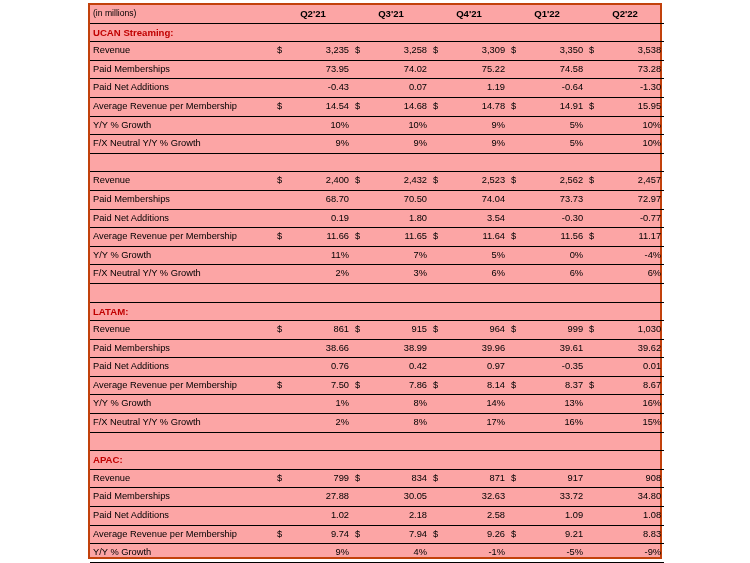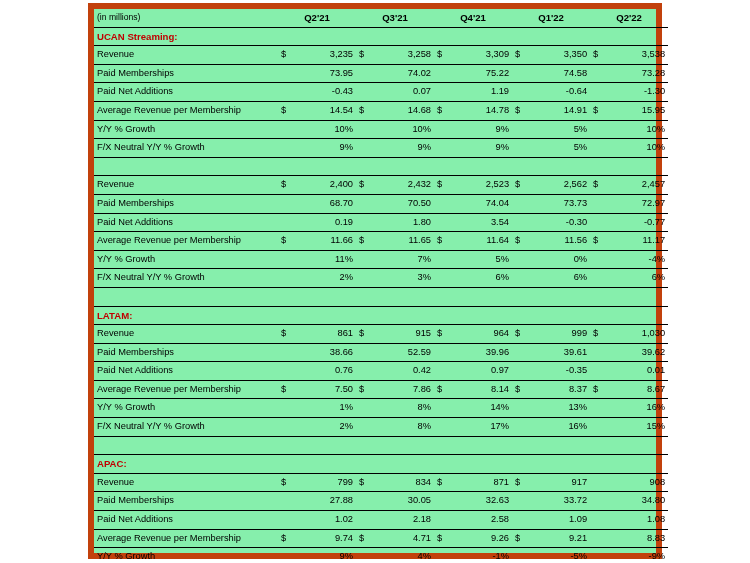--- a/index.html
+++ b/index.html
@@ -12,23 +12,23 @@
     height: 563px;
     font-family: "Liberation Sans", sans-serif;
     overflow: hidden;
   }
   #sheet {
     position: absolute;
     left: 88px;
     top: 3px;
     width: 574px;
     height: 556px;
-    border: 6px solid #c2410c;
+    border: 2px solid #c2410c;
     box-sizing: border-box;
-    background: #86efac;
+    background: #fca5a5;
   }
   table.fin {
     width: 100%;
     height: 100%;
     border-collapse: collapse;
     table-layout: fixed;
     font-size: 9.3px;
     color: #000000;
   }
   table.fin td {
@@ -300,21 +300,21 @@
         <td class="cur">$</td>
         <td class="num">999</td>
         <td class="cur">$</td>
         <td class="num">1,030</td>
       </tr>
       <tr class="rowline">
         <td>Paid Memberships</td>
         <td class="cur"></td>
         <td class="num">38.66</td>
         <td class="cur"></td>
-        <td class="num">52.59</td>
+        <td class="num">38.99</td>
         <td class="cur"></td>
         <td class="num">39.96</td>
         <td class="cur"></td>
         <td class="num">39.61</td>
         <td class="cur"></td>
         <td class="num">39.62</td>
       </tr>
       <tr class="rowline">
         <td>Paid Net Additions</td>
         <td class="cur"></td>
@@ -413,21 +413,21 @@
         <td class="cur"></td>
         <td class="num">1.09</td>
         <td class="cur"></td>
         <td class="num">1.08</td>
       </tr>
       <tr class="arpm-row">
         <td>Average Revenue per Membership</td>
         <td class="cur">$</td>
         <td class="num">9.74</td>
         <td class="cur">$</td>
-        <td class="num">4.71</td>
+        <td class="num">7.94</td>
         <td class="cur">$</td>
         <td class="num">9.26</td>
         <td class="cur">$</td>
         <td class="num">9.21</td>
         <td class="cur"></td>
         <td class="num">8.83</td>
       </tr>
       <tr class="rowline">
         <td class="indent">Y/Y % Growth</td>
         <td class="cur"></td>

